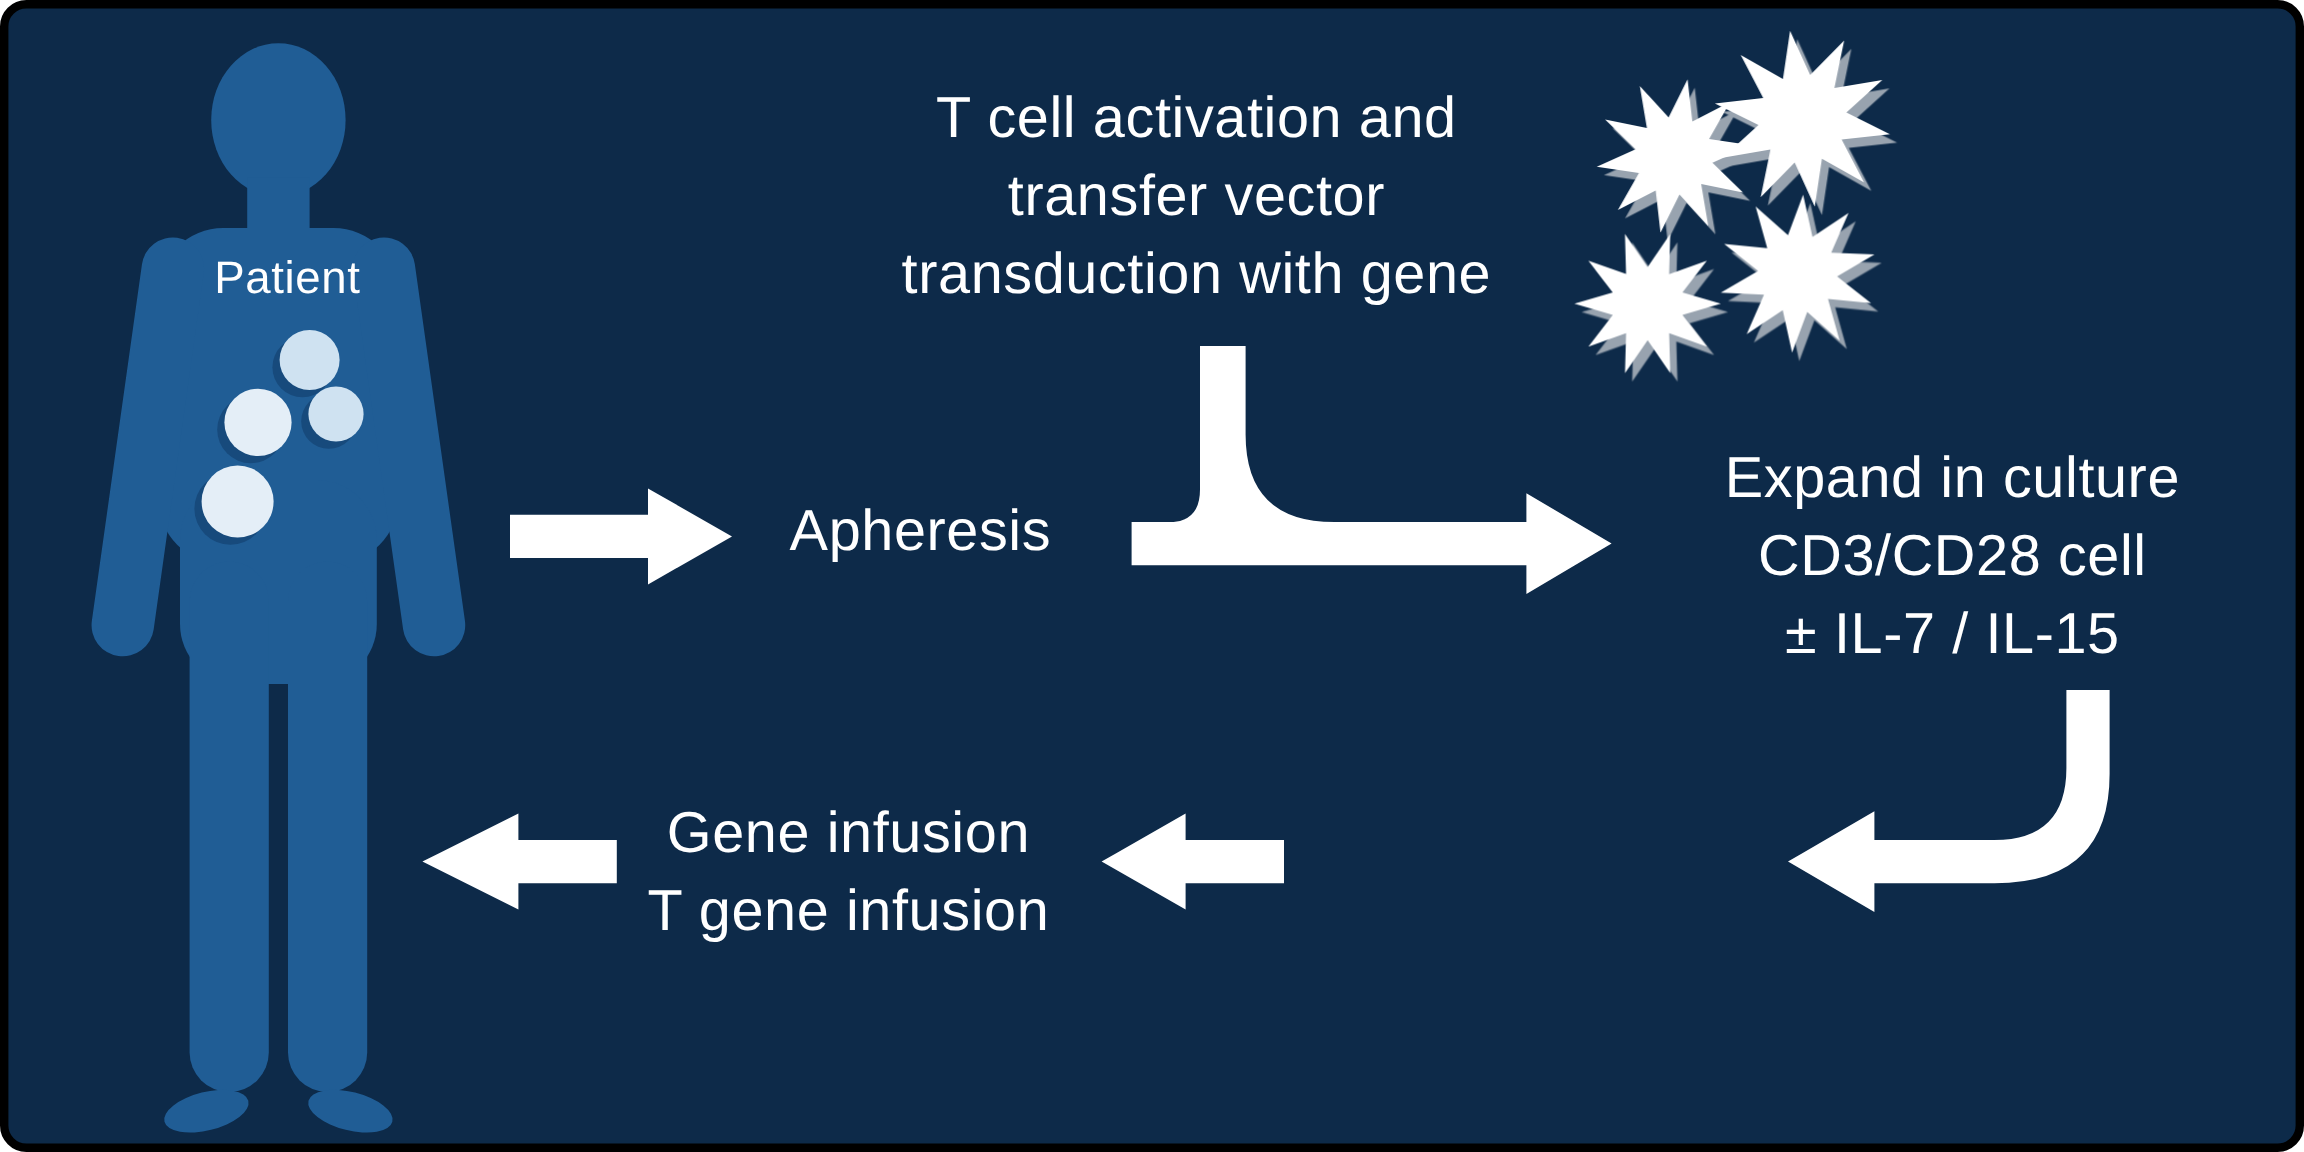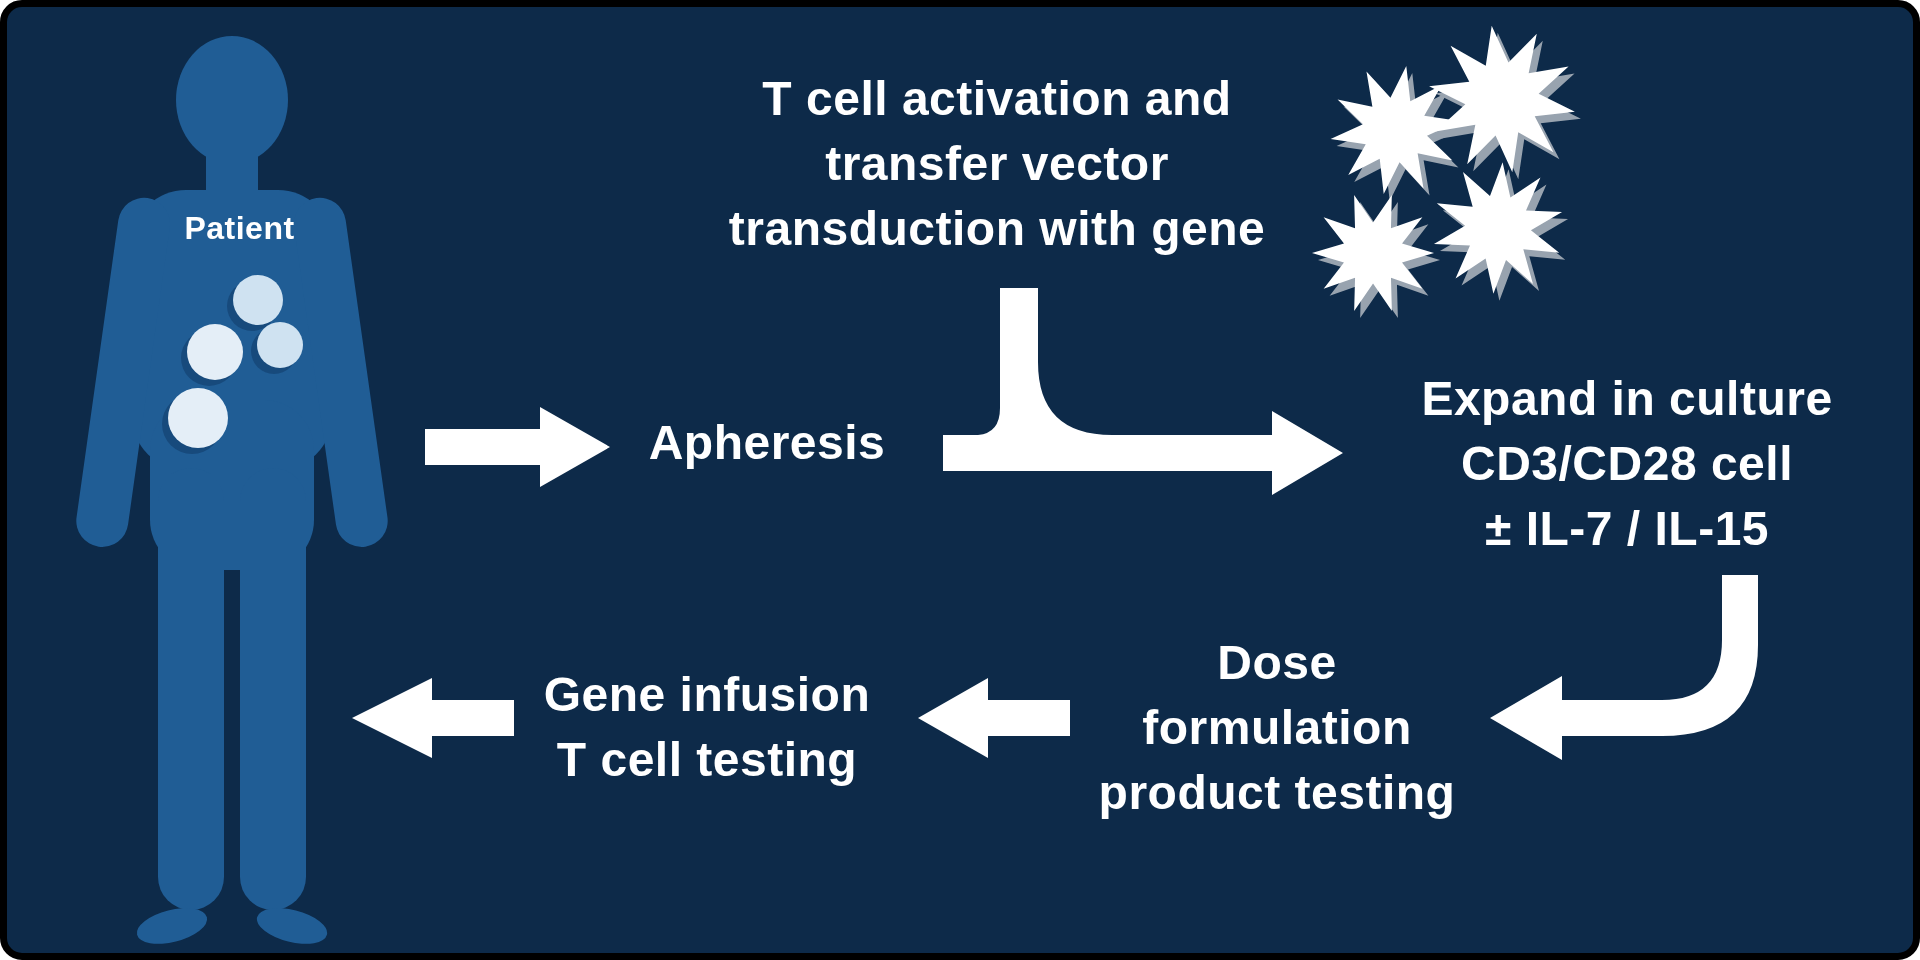--- a/index.html
+++ b/index.html
@@ -14,27 +14,27 @@
     width:1920px; height:960px;
     background:var(--background,#0d2a49);
     border:7px solid var(--border,#000000);
     border-radius:22px;
     overflow:hidden;
   }
   .canvas { position:absolute; left:-7px; top:-7px; width:1920px; height:960px; }
   .label {
     position:absolute;
     color:var(--text,#ffffff);
-    font-weight:700;
+    font-weight:400;
     text-align:center;
     line-height:1.35;
     font-size:48px;
     letter-spacing:0.5px;
   }
-  .label-patient   { left:120px;  top:200px; width:225px; font-size:32px; }
+  .label-patient   { left:120px;  top:200px; width:225px; font-size:38px; }
   .label-activation{ left:640px;  top:60px;  width:700px; }
   .label-apheresis { left:540px;  top:404px; width:440px; }
   .label-expand    { left:1385px; top:360px; width:470px; }
   .label-dose      { left:1070px; top:624px; width:400px; }
   .label-infusion  { left:470px;  top:656px; width:460px; }
 
   .body-part   { fill:var(--body-blue,#205d95); }
   .cell-shadow { fill:var(--cell-shadow,#174a7c); }
   .cell-dark   { fill:var(--cell-dark,#cfe2f1); }
   .cell-light  { fill:var(--cell-light,#e4eef7); }
@@ -105,24 +105,19 @@
   <div class="label label-apheresis">
     <div>Apheresis</div>
   </div>
 
   <div class="label label-expand">
     <div>Expand in culture</div>
     <div>CD3/CD28 cell</div>
     <div>± IL-7 / IL-15</div>
   </div>
 
-  <div class="label label-dose">
-    <div>Dose</div>
-    <div>formulation</div>
-    <div>product testing</div>
-  </div>
 
   <div class="label label-infusion">
     <div>Gene infusion</div>
-    <div>T cell testing</div>
+    <div>T gene infusion</div>
   </div>
 
 </div>
 
 </body></html>

